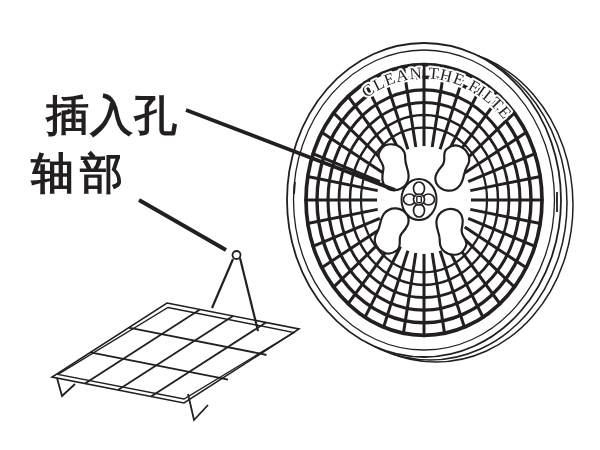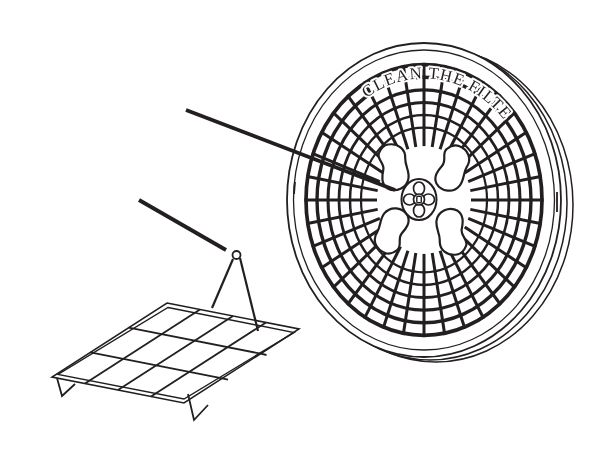--- a/index.html
+++ b/index.html
@@ -130,13 +130,15 @@
       <g stroke-width="1.8">
         <path class="s" d="M57,378 L62,396 L75,384"></path>
         <path class="s" d="M188,394 L194,420 L208,405"></path>
       </g>
     </g>
 
     <line class="s" x1="186" y1="110" x2="395" y2="190" stroke-width="3.8"></line>
     <line class="s" x1="139" y1="200" x2="226" y2="250" stroke-width="3.8"></line>
   </svg>
 
+  <div id="label-insertion-hole" class="label">插入孔</div>
+  <div id="label-shaft" class="label">轴部</div>
 </div>
 
 </body></html>

